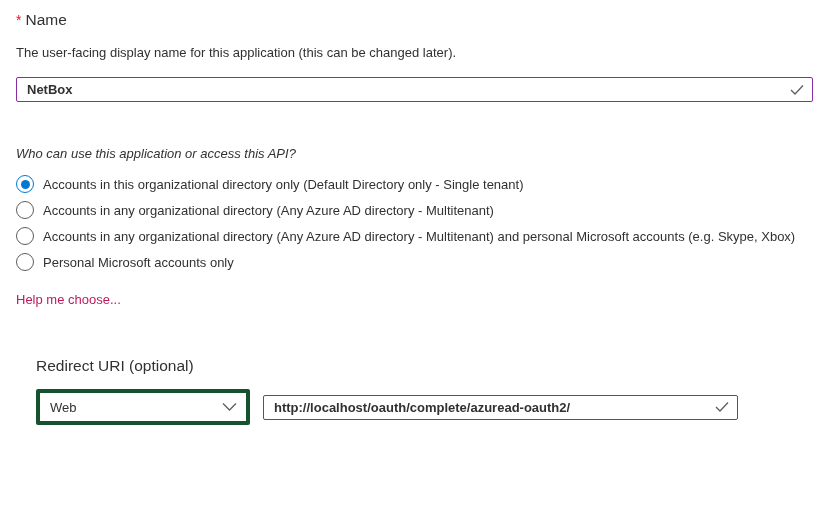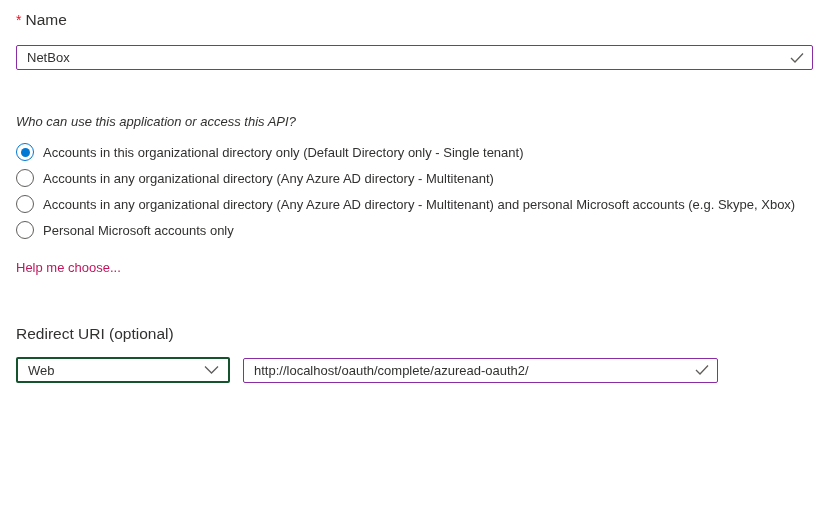--- a/index.html
+++ b/index.html
@@ -31,20 +31,21 @@
     border: 1px solid #8a2da5;
     border-radius: 2px;
     height: 25px;
     font-family: "Liberation Sans", sans-serif;
     font-size: 13px;
     color: #323130;
     padding: 0 28px 0 10px;
     outline: none;
     background: #fff;
     width: 100%;
+    font-weight: bold;
   }
   .name-input-wrap { width: 797px; margin-top: 15px; display: block; }
   .input-check {
     position: absolute; right: 9px; top: 50%;
     transform: translateY(-50%);
     pointer-events: none;
     display: flex; align-items: center;
   }
   
   .question { font-size: 13px; margin-top: 18px; color: #323130; font-style: italic; }
@@ -69,27 +70,27 @@
     display: inline-block;
     margin-top: 17px;
     font-size: 13px;
     color: #be185d;
     text-decoration: none;
     cursor: pointer;
   }
   
   .sect-name { margin-top: 0; }
   .sect-accounts { margin-top: 44px; }
-  .sect-redirect { margin-top: 48px; }
+  .sect-redirect { margin-top: 48px; margin-left: 20px; }
   
   .redirect-row { margin-top: 13px; display: flex; align-items: center; }
   .platform-select {
     position: relative;
-    width: 214px; height: 26px;
-    border: 2px solid #14532d;
+    width: 214px; height: 36px;
+    border: 4px solid #14532d;
     border-radius: 2px;
     background: #fff;
     display: flex; align-items: center;
     padding: 0 15px 0 10px;
     font-size: 13px; color: #323130;
     cursor: pointer;
   }
   .select-chevron {
     position: absolute; right: 9px; top: 50%;
     transform: translateY(-50%);
@@ -98,20 +99,21 @@
   }
   .uri-input-wrap { width: 475px; margin-left: 13px; }
 </style>
 </head>
 <body>
 
 <div class="sect-name">
   <div class="section-title">
     <span class="required-star">*</span><span>Name</span>
   </div>
+  <div class="desc">The user-facing display name for this application (this can be changed later).</div>
   <span class="input-wrap name-input-wrap">
     <input class="txt-input" type="text" value="NetBox" style="">
     <span class="input-check">
       <svg width="14" height="11" viewBox="0 0 14 11">
           <path d="M1 5.5 L5 9.5 L13 1" fill="none" stroke="#605e5c" stroke-width="1.3"></path>
         </svg>
     </span>
   </span>
 </div>
 

